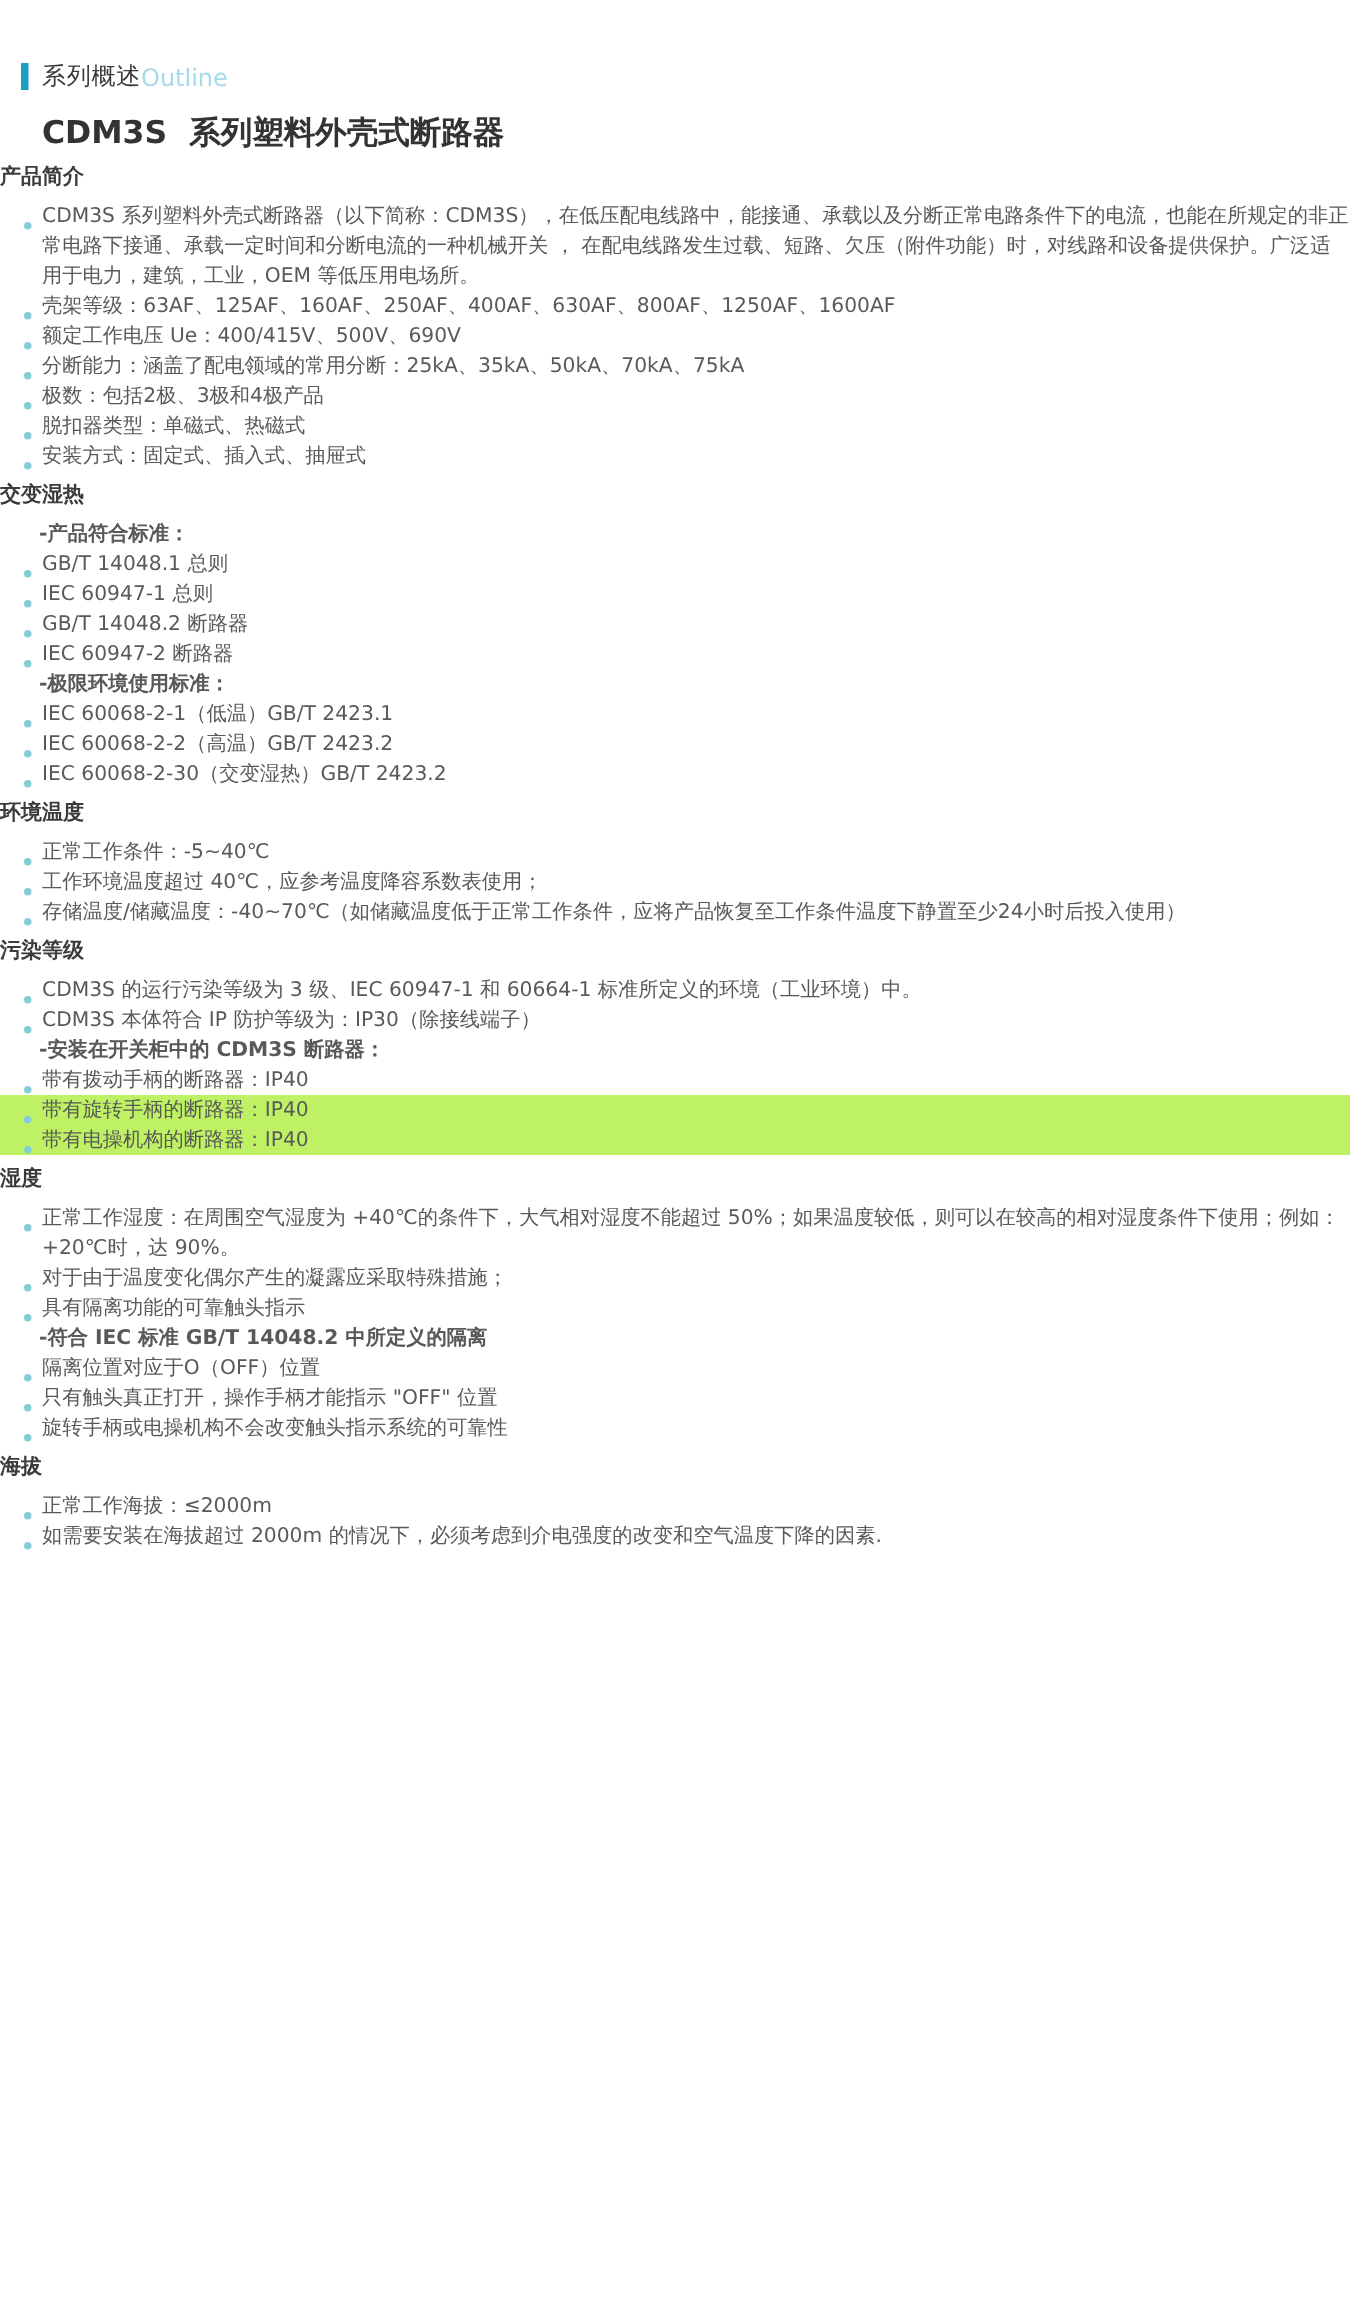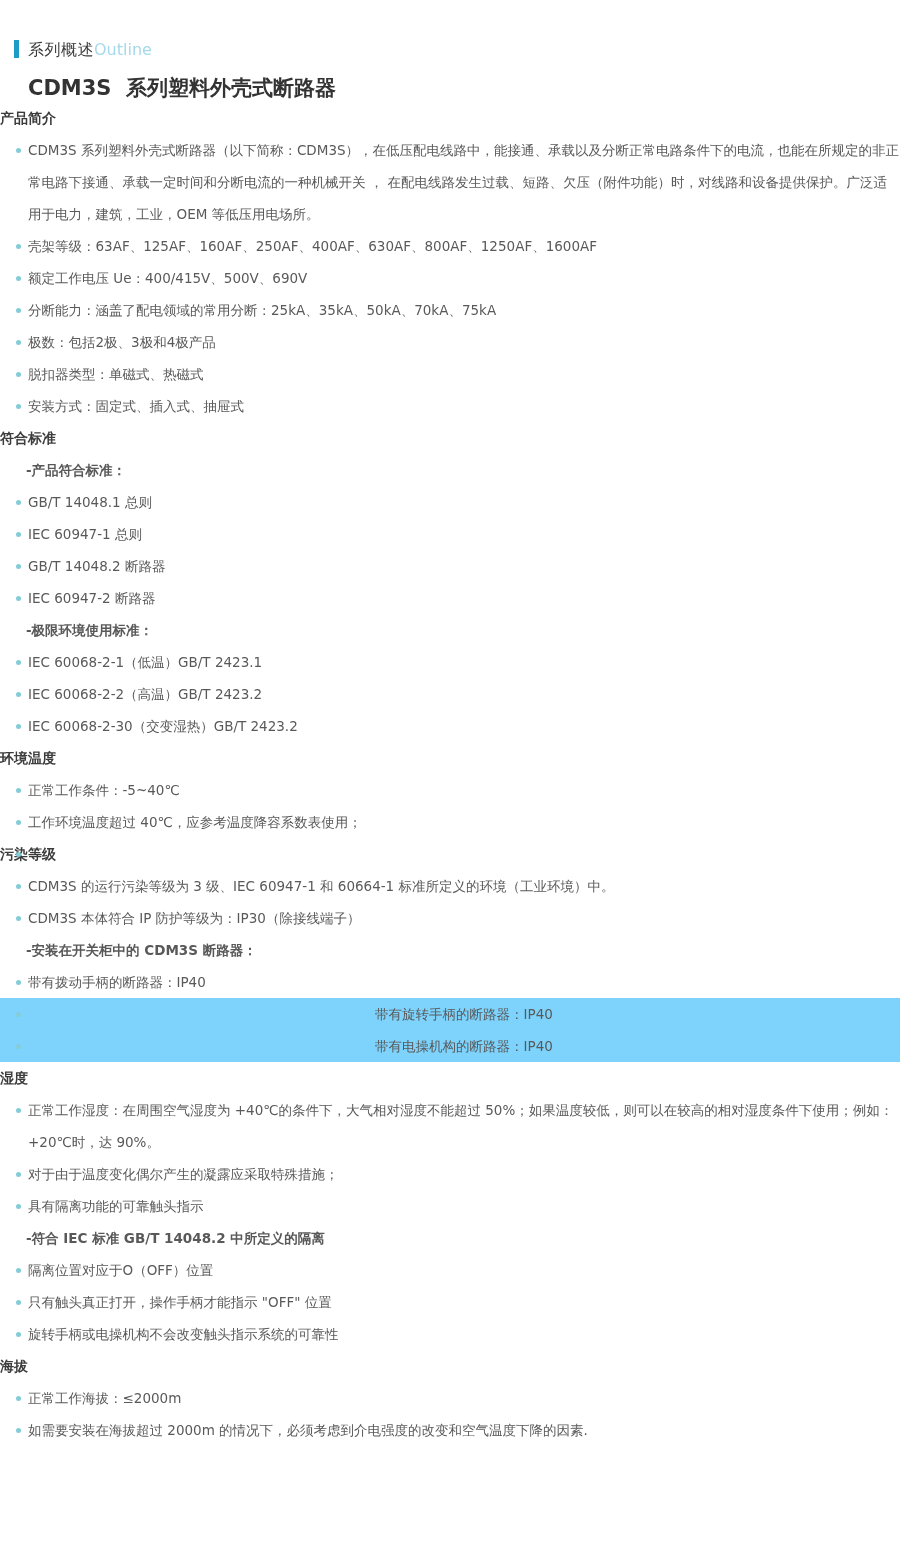--- a/index.html
+++ b/index.html
@@ -13,21 +13,21 @@
     width: 900px;
     height: 1544px;
     background: #ffffff;
     overflow: hidden;
   }
   
   .doc-header {
     margin: 40px 0 0 14px;
     height: 22px;
     display: flex;
-    align-items: flex-start;
+    align-items: center;
   }
   .accent-bar {
     width: 5px;
     height: 18px;
     background: #1d9dc6;
     margin-right: 9px;
   }
   .hdr-zh {
     font-size: 16px;
     color: #3a3a3a;
@@ -50,39 +50,38 @@
   .sec-heading {
     font-size: 14px;
     line-height: 32px;
     font-weight: bold;
     color: #3c3c3c;
   }
   .item {
     position: relative;
     padding-left: 28px;
     font-size: 13.5px;
-    line-height: 32px;
+    line-height: 20px;
     color: #595959;
   }
   .item.dash {
     padding-left: 26px;
     font-weight: bold;
   }
   .item.bullet .dot {
     position: absolute;
     left: 16px;
     top: 13.5px;
     width: 5px;
     height: 5px;
     border-radius: 50%;
     background: #85ccd9;
   }
   .item.hl {
-    background: #7dd3fc;
-    text-align: center;
+    background: #bef264;
   }
 </style>
 </head>
 <body>
 
 <div class="page">
 
   <div class="doc-header">
     <span class="accent-bar"></span>
     <span class="hdr-zh">系列概述</span>
@@ -93,35 +92,35 @@
 
   <div class="sec-heading">产品简介</div>
   <div class="item bullet"><span class="dot"></span><span>CDM3S 系列塑料外壳式断路器（以下简称：CDM3S），在低压配电线路中，能接通、承载以及分断正常电路条件下的电流，也能在所规定的非正常电路下接通、承载一定时间和分断电流的一种机械开关 ， 在配电线路发生过载、短路、欠压（附件功能）时，对线路和设备提供保护。广泛适用于电力，建筑，工业，OEM 等低压用电场所。</span></div>
   <div class="item bullet"><span class="dot"></span><span>壳架等级：63AF、125AF、160AF、250AF、400AF、630AF、800AF、1250AF、1600AF</span></div>
   <div class="item bullet"><span class="dot"></span><span>额定工作电压 Ue：400/415V、500V、690V</span></div>
   <div class="item bullet"><span class="dot"></span><span>分断能力：涵盖了配电领域的常用分断：25kA、35kA、50kA、70kA、75kA</span></div>
   <div class="item bullet"><span class="dot"></span><span>极数：包括2极、3极和4极产品</span></div>
   <div class="item bullet"><span class="dot"></span><span>脱扣器类型：单磁式、热磁式</span></div>
   <div class="item bullet"><span class="dot"></span><span>安装方式：固定式、插入式、抽屉式</span></div>
 
-  <div class="sec-heading">符合标准</div>
+  <div class="sec-heading">交变湿热</div>
   <div class="item dash"><span>-产品符合标准：</span></div>
   <div class="item bullet"><span class="dot"></span><span>GB/T 14048.1 总则</span></div>
   <div class="item bullet"><span class="dot"></span><span>IEC 60947-1 总则</span></div>
   <div class="item bullet"><span class="dot"></span><span>GB/T 14048.2 断路器</span></div>
   <div class="item bullet"><span class="dot"></span><span>IEC 60947-2 断路器</span></div>
   <div class="item dash"><span>-极限环境使用标准：</span></div>
   <div class="item bullet"><span class="dot"></span><span>IEC 60068-2-1（低温）GB/T 2423.1</span></div>
   <div class="item bullet"><span class="dot"></span><span>IEC 60068-2-2（高温）GB/T 2423.2</span></div>
   <div class="item bullet"><span class="dot"></span><span>IEC 60068-2-30（交变湿热）GB/T 2423.2</span></div>
 
   <div class="sec-heading">环境温度</div>
   <div class="item bullet"><span class="dot"></span><span>正常工作条件：-5~40℃</span></div>
   <div class="item bullet"><span class="dot"></span><span>工作环境温度超过 40℃，应参考温度降容系数表使用；</span></div>
-  <div class="item bullet"><span class="dot"></span></div>
+  <div class="item bullet"><span class="dot"></span><span>存储温度/储藏温度：-40~70℃（如储藏温度低于正常工作条件，应将产品恢复至工作条件温度下静置至少24小时后投入使用）</span></div>
 
   <div class="sec-heading">污染等级</div>
   <div class="item bullet"><span class="dot"></span><span>CDM3S 的运行污染等级为 3 级、IEC 60947-1 和 60664-1 标准所定义的环境（工业环境）中。</span></div>
 
   <div class="item bullet"><span class="dot"></span><span>CDM3S 本体符合 IP 防护等级为：IP30（除接线端子）</span></div>
   <div class="item dash"><span>-安装在开关柜中的 CDM3S 断路器：</span></div>
   <div class="item bullet"><span class="dot"></span><span>带有拨动手柄的断路器：IP40</span></div>
   <div class="item bullet hl"><span class="dot"></span><span>带有旋转手柄的断路器：IP40</span></div>
   <div class="item bullet hl"><span class="dot"></span><span>带有电操机构的断路器：IP40</span></div>
 

